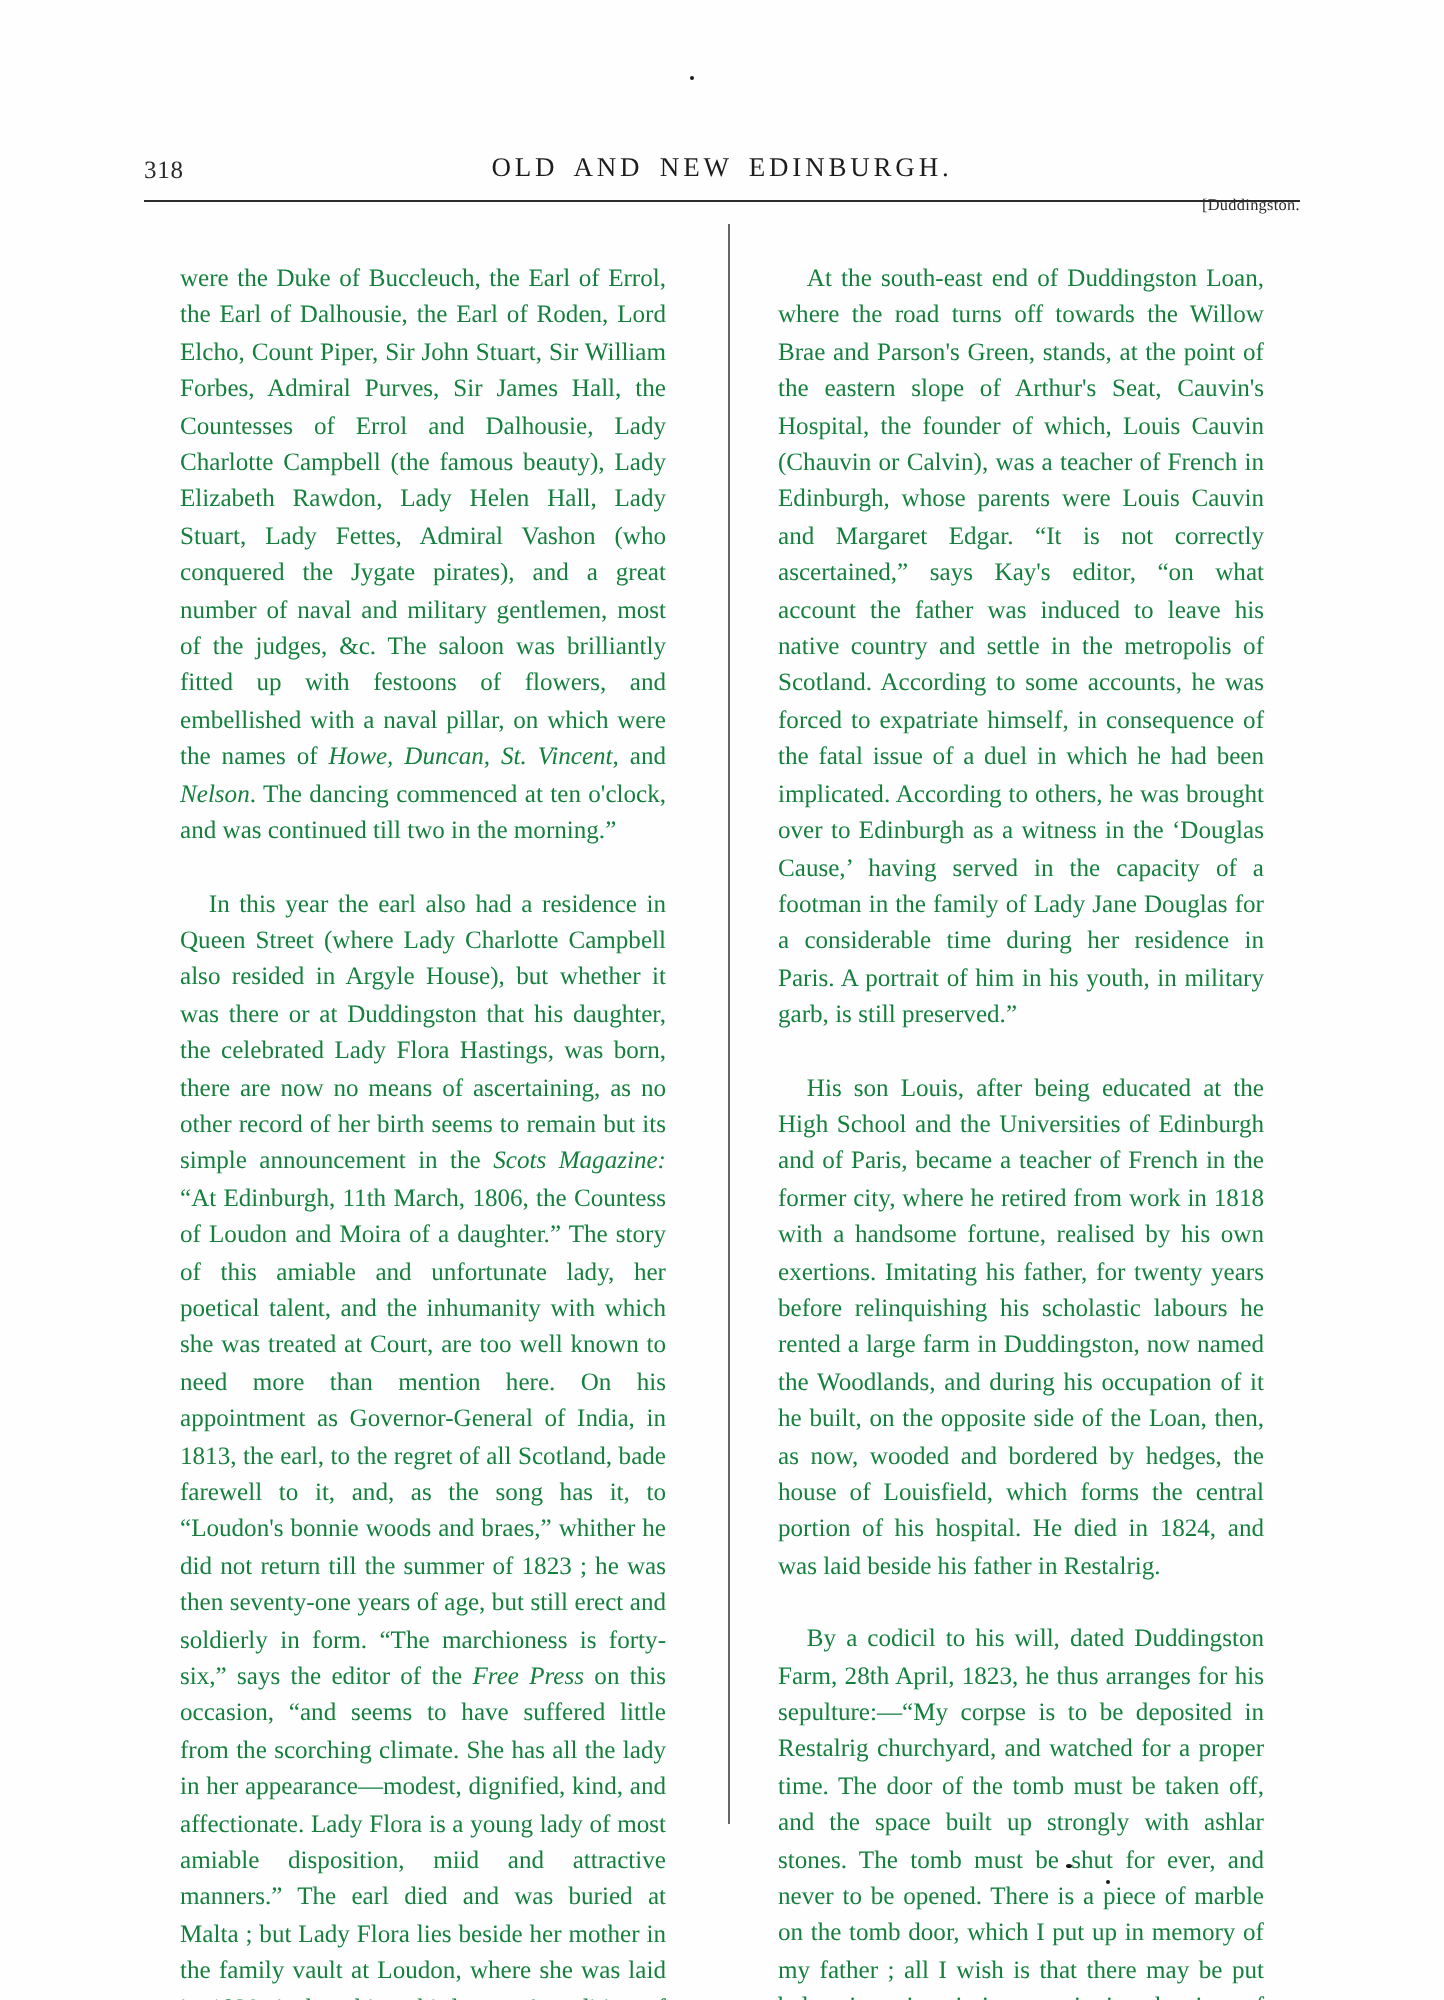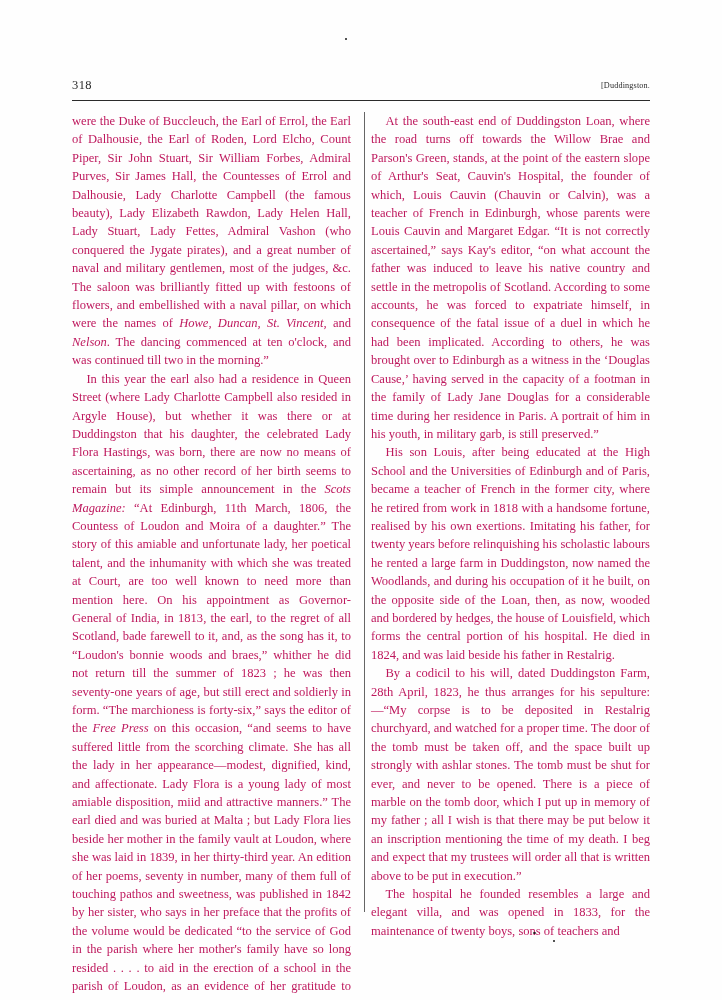--- a/index.html
+++ b/index.html
@@ -46,21 +46,21 @@
     top: 0;
     text-align: center;
     font-size: 13.5px;
     letter-spacing: 1.9px;
     word-spacing: 3px;
     color: #1d1d1d;
   }
   .head-folio-right {
     position: absolute;
     right: 0;
-    top: 5px;
+    top: 22px;
     font-size: 8.2px;
     letter-spacing: 0.15px;
     color: #2b2b2b;
   }
 
   .head-rule {
     position: absolute;
     left: 72px;
     top: 100px;
     width: 578px;
@@ -88,47 +88,48 @@
   }
   .col {
     position: absolute;
     top: 0;
     width: 279px;
   }
   .col-left  { left: 0; }
   .col-right { left: 299px; }
 
   p {
-    margin: 0;
+    margin: 18px;
     font-size: 12.55px;
     line-height: 18.4px;
     text-align: justify;
     text-justify: inter-word;
     text-indent: 1.15em;
     hyphens: none;
-    color: #be185d;
+    color: #15803d;
   }
   p.noindent { text-indent: 0; }
 
   i { font-style: italic; }
 
   
   .speck {
     position: absolute;
     background: #1a1a1a;
     border-radius: 50%;
   }
 </style>
 </head>
 <body>
 
 <div class="page">
 
   <div class="running-head">
     <div class="folio">318</div>
+    <div class="head-title">OLD AND NEW EDINBURGH.</div>
     <div class="head-folio-right">[Duddingston.</div>
   </div>
 
   <div class="head-rule"></div>
   <div class="col-divider"></div>
 
   <div class="columns">
 
     <div class="col col-left">
       <p class="noindent" id="L0">were the Duke of Buccleuch, the Earl of Errol, the Earl of Dalhousie, the Earl of Roden, Lord Elcho, Count Piper, Sir John Stuart, Sir William Forbes, Admiral Purves, Sir James Hall, the Countesses of Errol and Dalhousie, Lady Charlotte Campbell (the famous beauty), Lady Elizabeth Rawdon, Lady Helen Hall, Lady Stuart, Lady Fettes, Admiral Vashon (who conquered the Jygate pirates), and a great number of naval and military gentlemen, most of the judges, &amp;c. The saloon was brilliantly fitted up with festoons of flowers, and embellished with a naval pillar, on which were the names of <i>Howe,</i> <i>Duncan,</i> <i>St. Vincent,</i> and <i>Nelson</i>. The dancing commenced at ten o'clock, and was continued till two in the morning.”</p>

